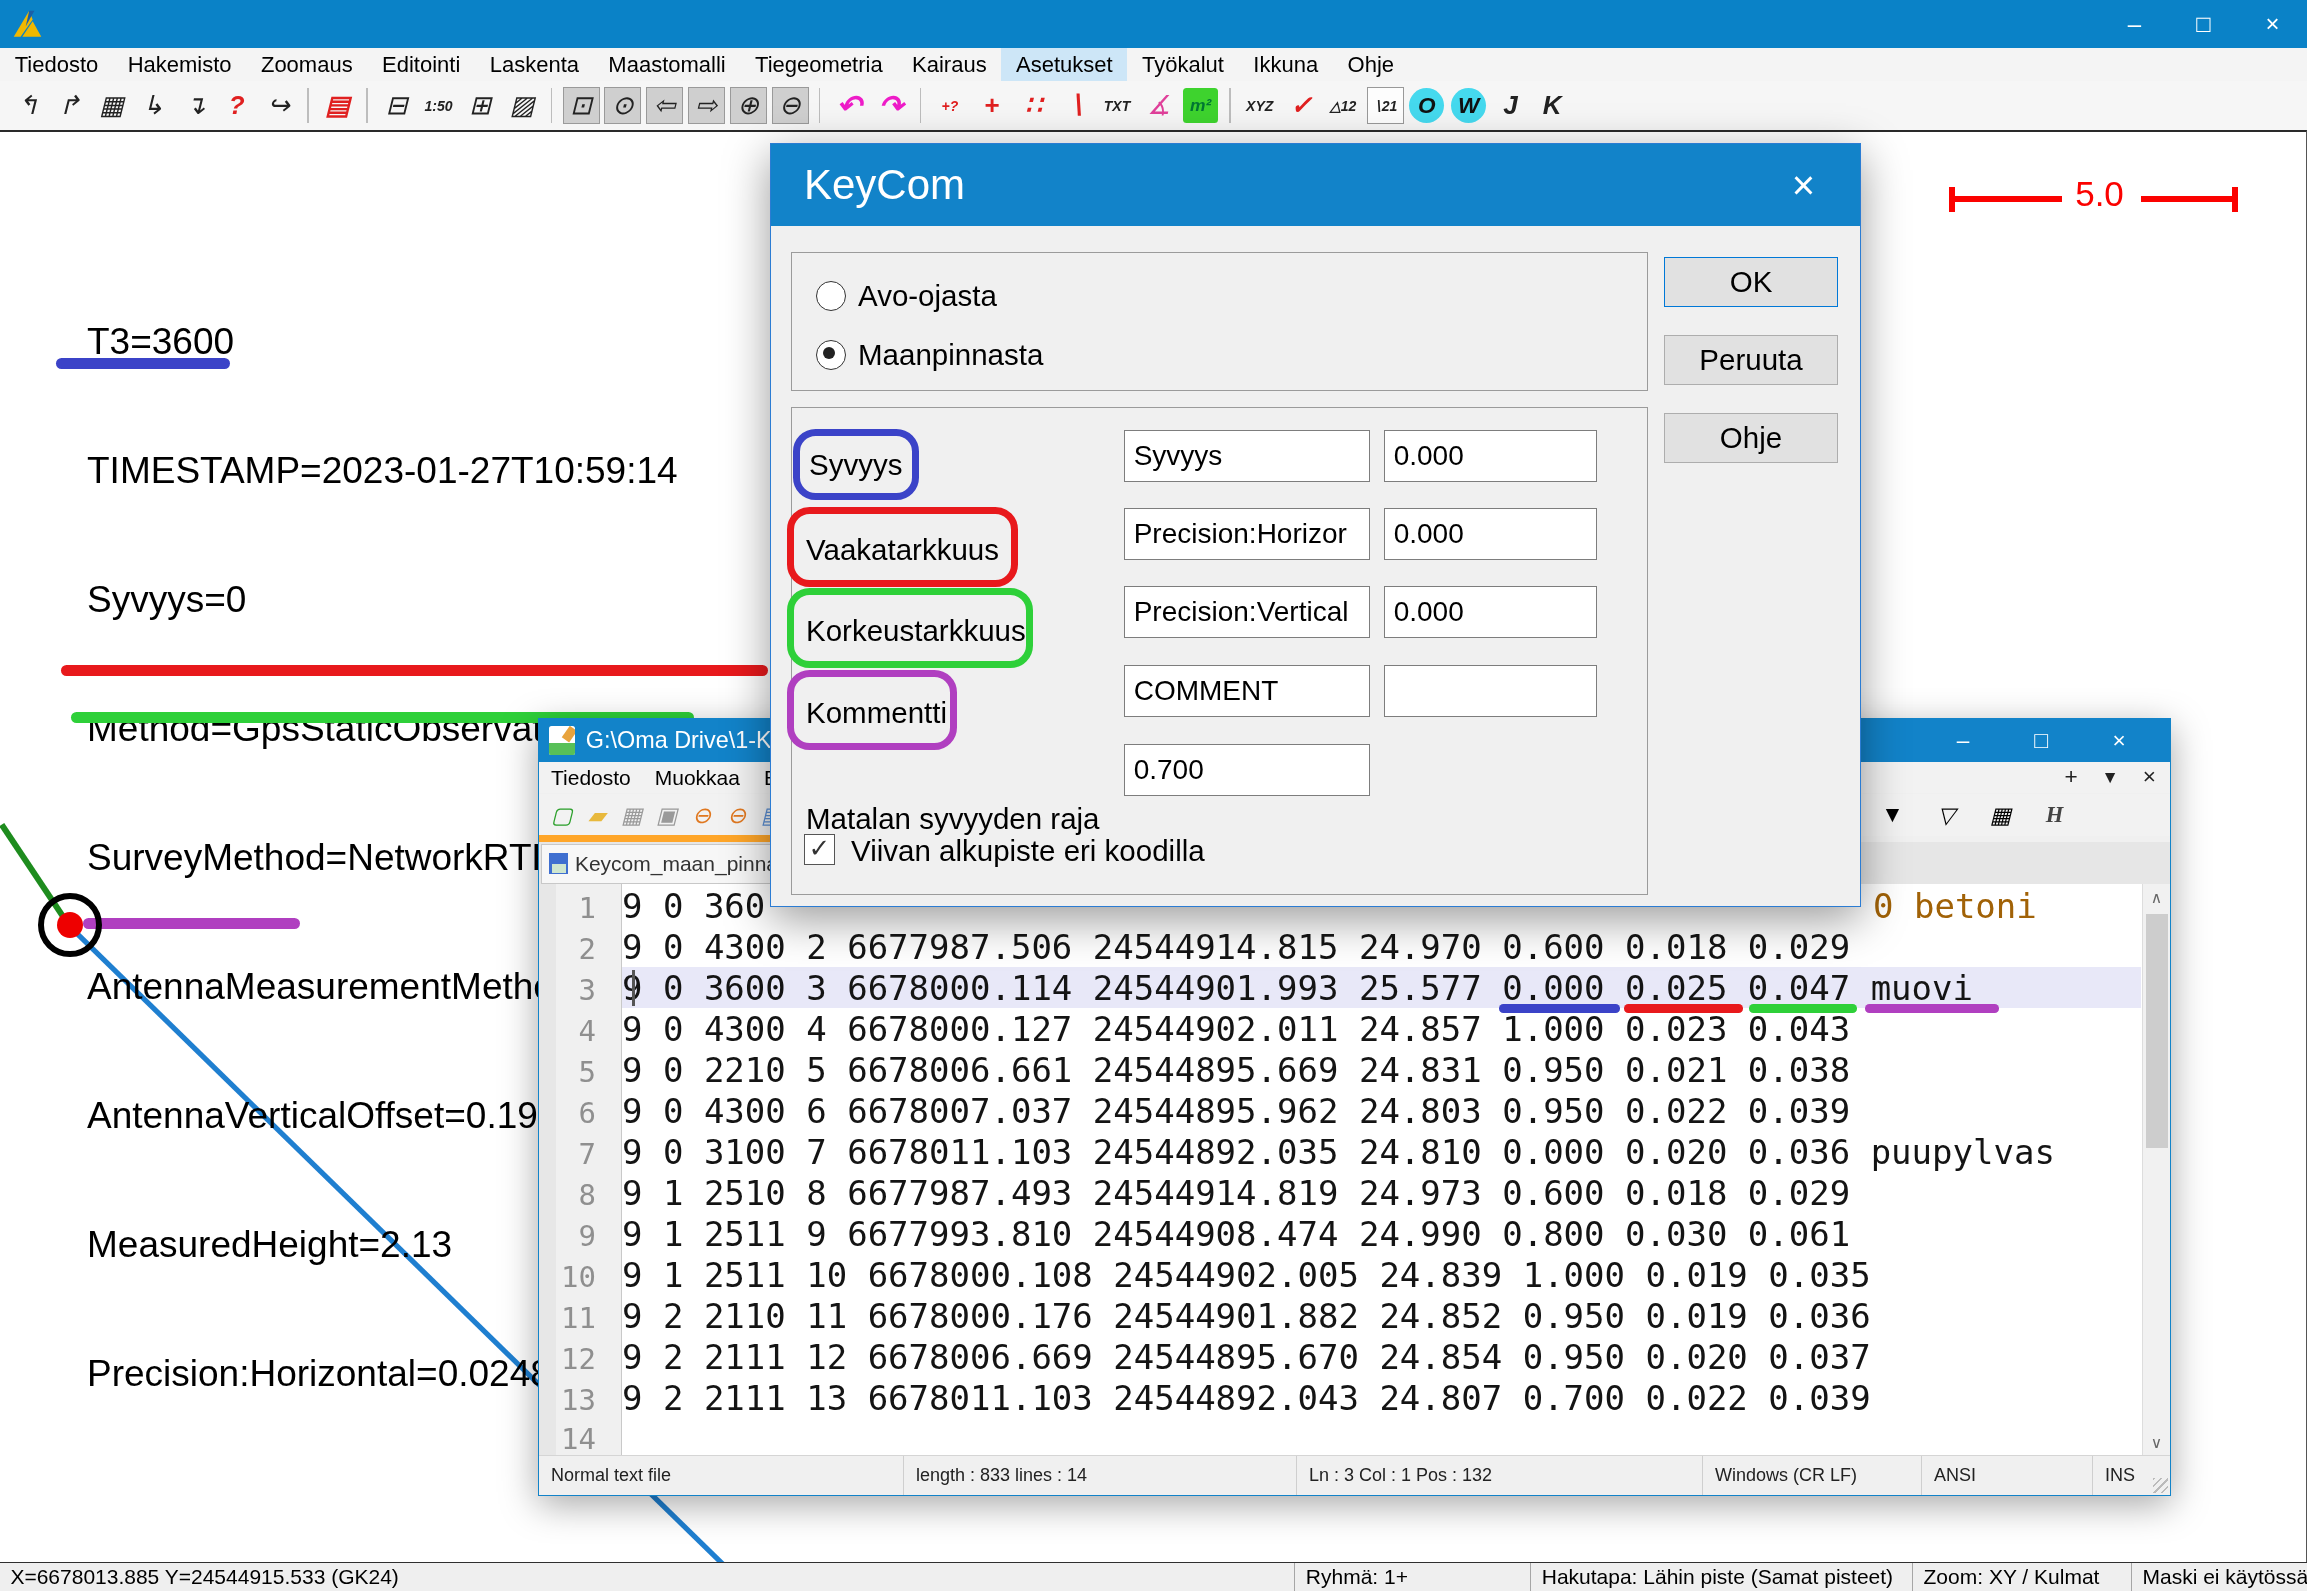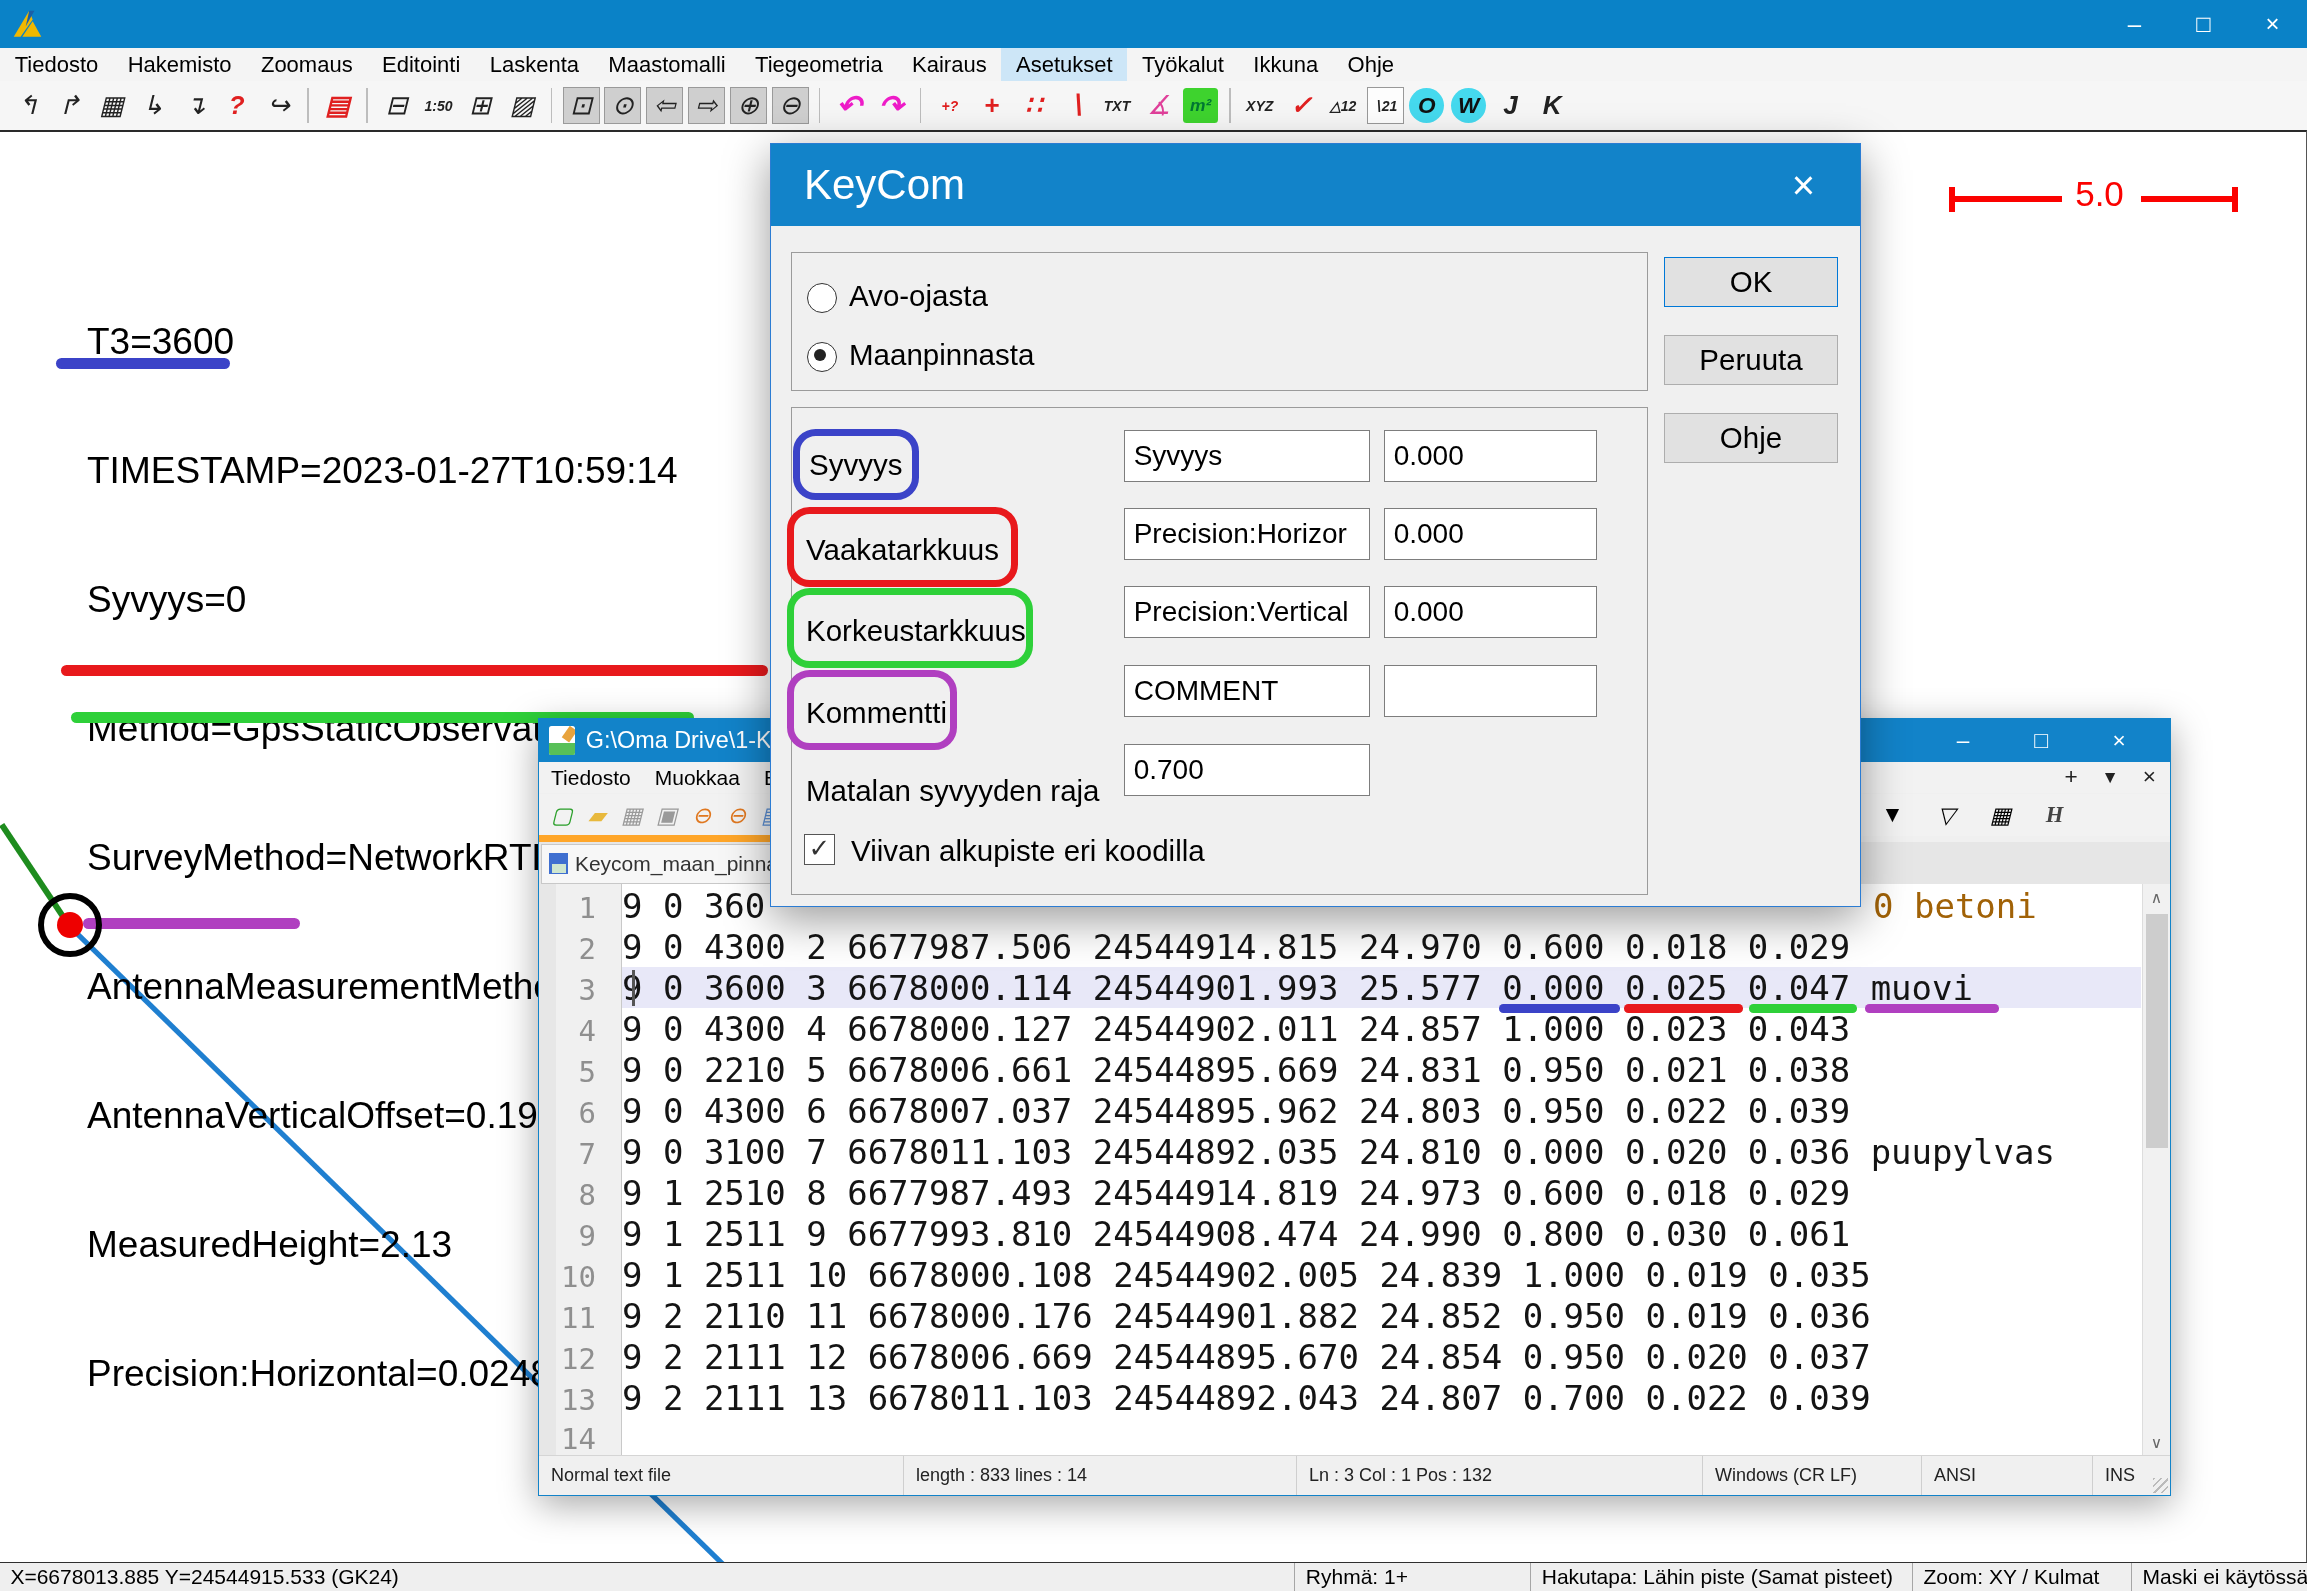--- a/index.html
+++ b/index.html
@@ -95,21 +95,21 @@
         background:repeating-linear-gradient(135deg,#bbb 0 1.7px,transparent 1.7px 5.2px);}
   
   #dialog{position:absolute;left:770px;top:143px;width:1091px;height:764px;z-index:10;background:#f0f0f0;
           border:0.9px solid #2b7cd3;box-sizing:border-box;box-shadow:0 12px 43px rgba(0,0,0,.4);}
   #dlg-title{position:absolute;left:0;top:0;right:0;height:82px;background:#1283c9;display:flex;align-items:center;}
   #dlg-title .dttl{color:#fff;font-size:42px;margin-left:33px;}
   #dlg-close{position:absolute;right:26px;top:0;height:82px;width:61px;color:#fff;font-size:40px;font-weight:300;
              display:flex;align-items:center;justify-content:center;}
   .group{position:absolute;border:0.9px solid #9b9b9b;background:#f0f0f0;}
   #grp1{left:20px;top:108px;width:855px;height:137px;}
-  .radiorow{position:absolute;left:15px;display:flex;align-items:flex-end;}
+  .radiorow{position:absolute;left:24px;display:flex;align-items:center;}
   .rad{width:28px;height:28px;border:1.7px solid #333;border-radius:50%;background:#fff;position:relative;flex:none;}
   .rad.on:after{content:"";position:absolute;left:6px;top:6px;width:12px;height:12px;border-radius:50%;background:#222;}
   .radlbl{font-size:29.5px;margin-left:12px;}
   .btn{position:absolute;left:893px;width:174px;height:50px;background:#e1e1e1;border:0.9px solid #adadad;
        box-sizing:border-box;display:flex;align-items:center;justify-content:center;font-size:29.5px;}
   .btn.default{border:1.7px solid #0078d7;}
   #grp2{left:20px;top:263px;width:855px;height:486px;}
   .anno{position:absolute;border-radius:22.6px;box-sizing:border-box;}
   .dlbl{position:absolute;font-size:29.5px;}
   .field{position:absolute;background:#fff;border:0.9px solid #7d7d7d;box-sizing:border-box;font-size:28px;
@@ -502,21 +502,21 @@
 
     <div class="anno" style="left:15.6px;top:363px;width:231px;height:80px;border:7.8px solid #e8191c;"></div>
     <span class="dlbl" style="left:35px;top:389px;">Vaakatarkkuus</span>
 
     <div class="anno" style="left:15.6px;top:444px;width:246px;height:80px;border:7.8px solid #2ed039;"></div>
     <span class="dlbl" style="left:35px;top:470px;">Korkeustarkkuus</span>
 
     <div class="anno" style="left:15.6px;top:526px;width:170px;height:80px;border:7.8px solid #b03fc0;"></div>
     <span class="dlbl" style="left:35px;top:552px;">Kommentti</span>
 
-    <span class="dlbl" style="left:35px;top:630px;">Matalan syvyyden raja</span>
+    <span class="dlbl" style="left:35px;top:658px;">Matalan syvyyden raja</span>
 
     <div class="field fname" style="top:286px;">Syvyys</div>
     <div class="field fval" style="top:286px;">0.000</div>
     <div class="field fname" style="top:364px;">Precision:Horizor</div>
     <div class="field fval" style="top:364px;">0.000</div>
     <div class="field fname" style="top:442px;">Precision:Vertical</div>
     <div class="field fval" style="top:442px;">0.000</div>
     <div class="field fname" style="top:521px;">COMMENT</div>
     <div class="field fval" style="top:521px;"></div>
     <div class="field fname" style="top:600px;">0.700</div>

